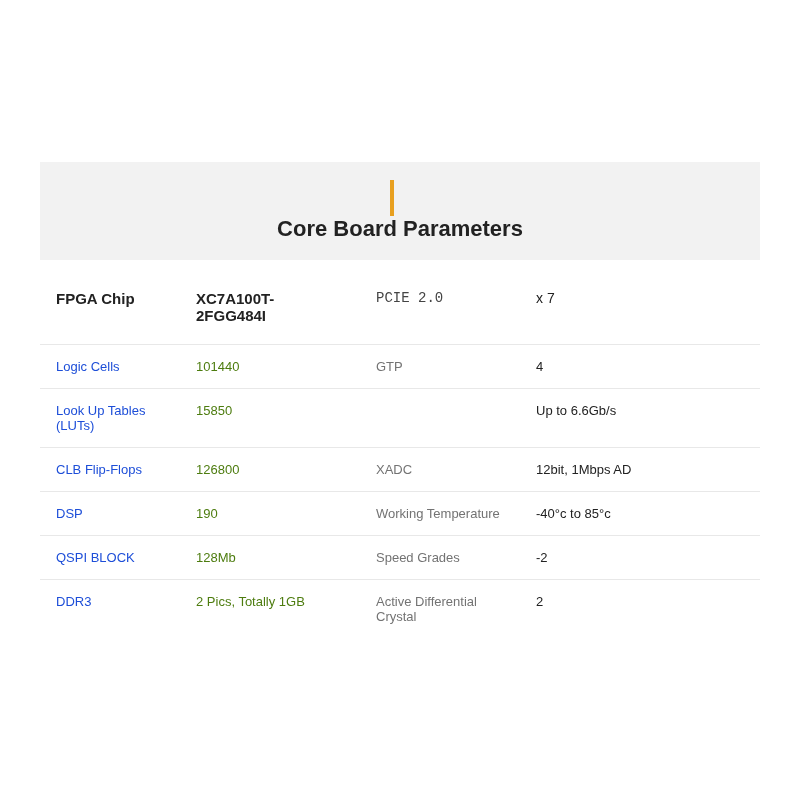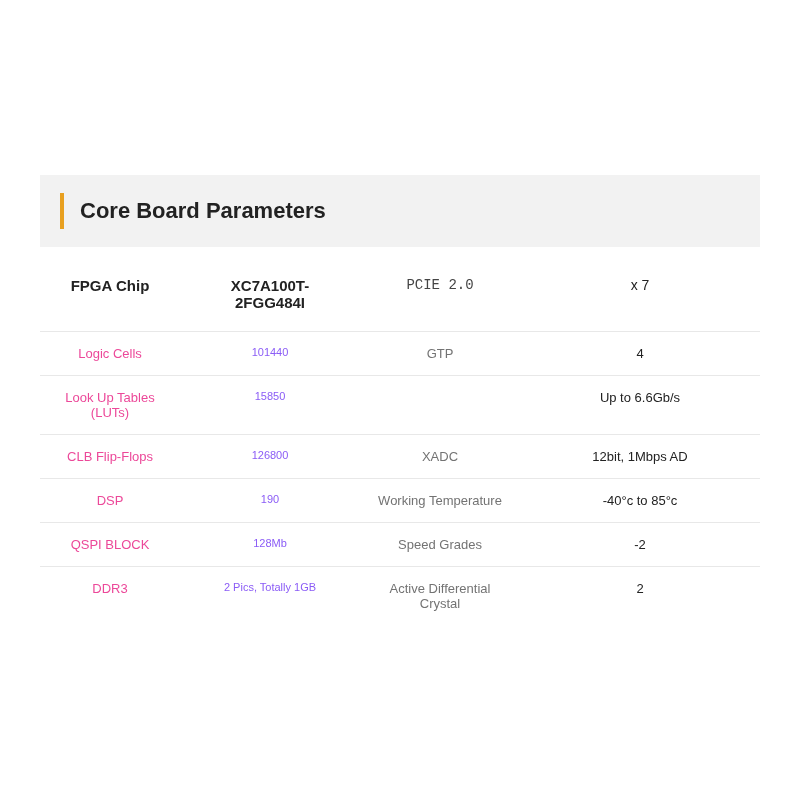--- a/index.html
+++ b/index.html
@@ -22,67 +22,67 @@
       width: 720px;
       background: #ffffff;
     }
 
     .section-header {
       background: #f2f2f2;
       padding: 18px 20px;
       display: flex;
       align-items: center;
       margin-bottom: 10px;
+      flex-direction: column;
     }
 
     .accent-bar {
       width: 4px;
       height: 36px;
       background: #e8a020;
       margin-right: 16px;
       flex-shrink: 0;
     }
 
     .section-title {
       font-size: 22px;
       font-weight: 600;
       color: #222222;
     }
 
     .params-table {
       width: 100%;
       border-collapse: collapse;
-      text-align: center;
     }
 
     .params-table tr {
       border-bottom: 1px solid #e8e8e8;
     }
 
     .params-table tr:last-child {
       border-bottom: none;
     }
 
     .params-table td {
       padding: 14px 16px;
       font-size: 14px;
       color: #333333;
       vertical-align: top;
     }
 
     .params-table .col-label {
       width: 140px;
-      color: #ec4899;
+      color: #1d4ed8;
       font-size: 13px;
     }
 
     .params-table .col-value {
       width: 180px;
-      color: #8b5cf6;
-      font-size: 11px;
+      color: #4d7c0f;
+      font-size: 13px;
     }
 
     .params-table .col-label2 {
       width: 160px;
       color: #737373;
       font-size: 13px;
     }
 
     .params-table .col-value2 {
       color: #222222;

